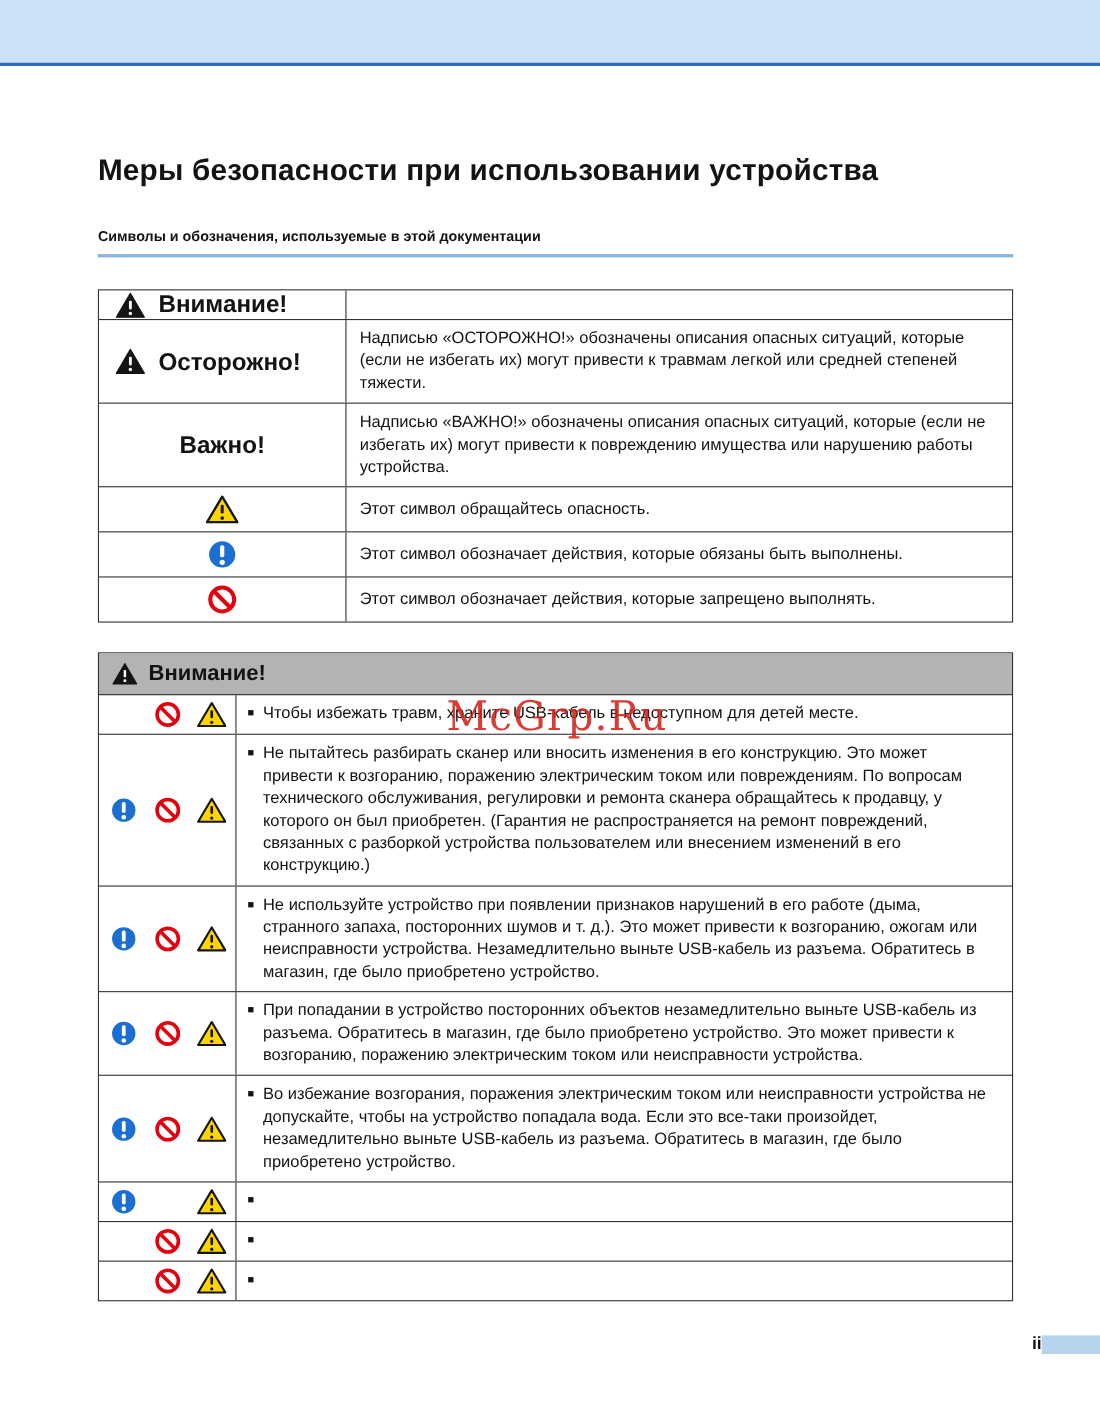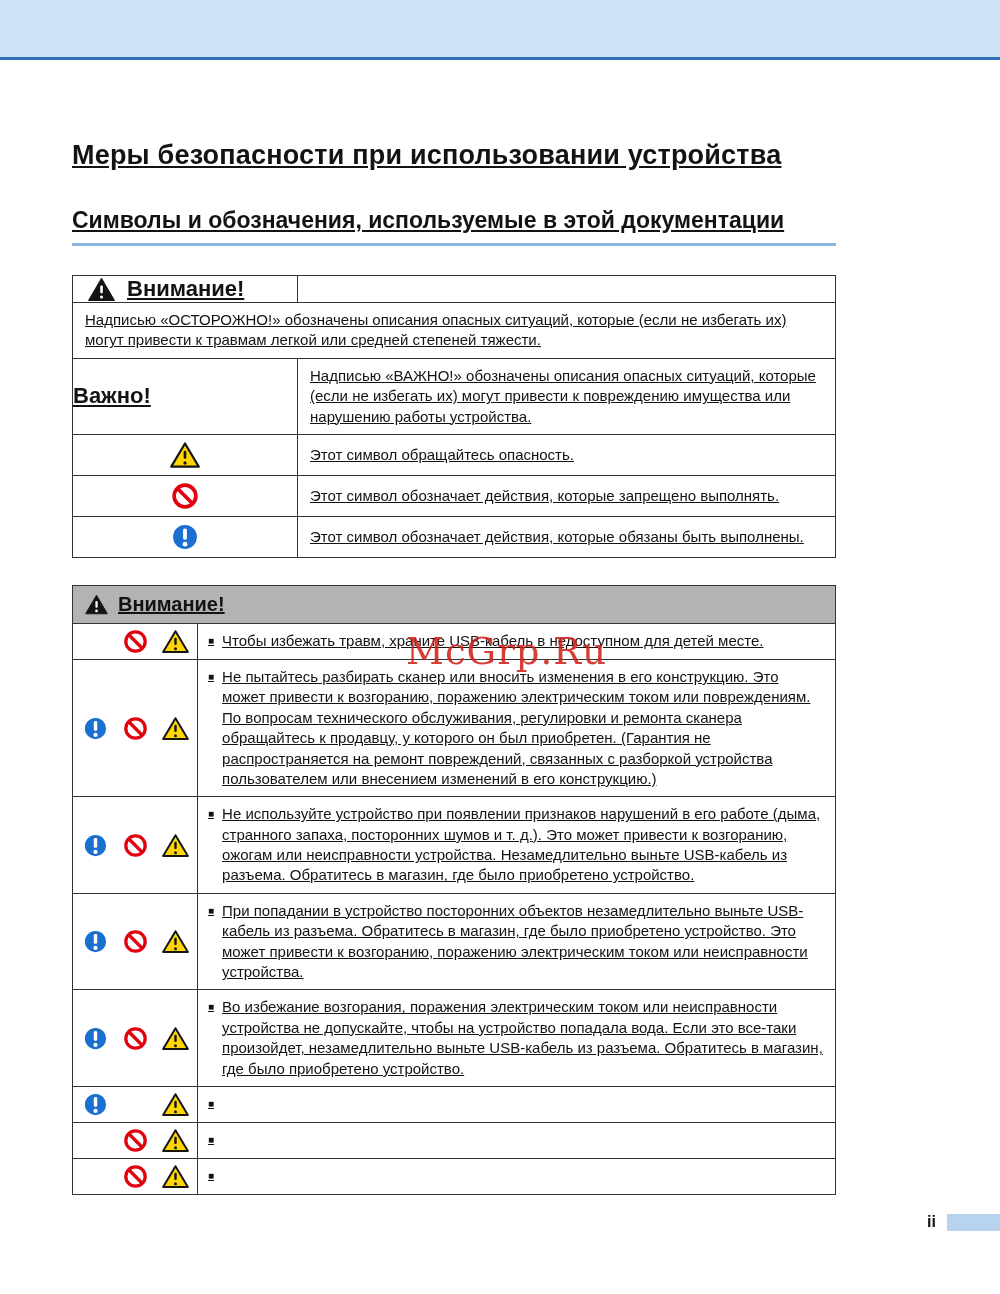--- a/index.html
+++ b/index.html
@@ -8,31 +8,31 @@
     position: relative;
     width: 1000px; height: 1294px;
     background: #ffffff;
     font-family: "Liberation Sans", sans-serif;
     color: #131313;
     overflow: hidden;
   }
   .band { position: absolute; top: 0; left: 0; width: 100%; height: 57px; background: var(--band-bg, #cbe2f7); }
   .band-line { position: absolute; top: 57px; left: 0; width: 100%; height: 3px; background: var(--band-line, #2f6eb6); }
 
-  .content { position: absolute; left: 72px; top: 0; width: 764px; text-decoration: underline; }
+  .content { position: absolute; left: 89px; top: 0; width: 832px; }
   .doc-title { margin-top: 140px; font-size: 27px; font-weight: bold; letter-spacing: 0.2px; }
-  .doc-subtitle { margin-top: 36px; font-size: 23px; font-weight: bold; padding-bottom: 9px; border-bottom: 3px solid var(--subtitle-rule, #8ab4e0); }
+  .doc-subtitle { margin-top: 36px; font-size: 13px; font-weight: bold; padding-bottom: 9px; border-bottom: 3px solid var(--subtitle-rule, #8ab4e0); }
 
   
   .table1 { margin-top: 29px; border: 1px solid var(--table-border, #333); }
   .t1-row { display: flex; border-top: 1px solid var(--table-border, #333); }
   .t1-row:first-child { border-top: none; }
   .t1-left { width: 225px; flex: none; border-right: 1px solid var(--table-border, #333); display: flex; align-items: center; }
   .t1-left.with-label { padding-left: 15px; gap: 12px; }
-  .t1-left.label-only { justify-content: flex-start; }
+  .t1-left.label-only { justify-content: center; }
   .t1-left.icon-only { justify-content: center; padding: 6px 0; }
   .t1-label { font-size: 22px; font-weight: bold; }
   .t1-text { flex: 1; padding: 7px 12px; font-size: 15px; line-height: 1.36; display: flex; flex-direction: column; justify-content: center; }
 
   
   .table2 { margin-top: 27px; border: 1px solid var(--table-border, #333); }
   .t2-header { display: flex; align-items: center; gap: 10px; padding: 7px 12px; background: var(--header-bg, #b3b3b3); border-bottom: 1px solid var(--table-border, #333); }
   .t2-header-label { font-size: 20px; font-weight: bold; }
   .t2-row { display: flex; border-top: 1px solid var(--table-border, #333); }
   .t2-row:first-child { border-top: none; }
@@ -48,21 +48,21 @@
 
   .watermark {
     position: absolute; left: 406px; top: 630px;
     font-family: "DejaVu Serif", serif;
     font-weight: normal; font-size: 37px;
     color: var(--watermark-color, #cf241c);
     opacity: 0.88; letter-spacing: 1px;
     pointer-events: none; white-space: nowrap;
   }
 
-  .footer { position: absolute; top: 1213px; right: 0; display: flex; align-items: center; gap: 11px; }
+  .footer { position: absolute; top: 1213px; right: 0; display: flex; align-items: center; }
   .page-number { font-size: 16px; font-weight: bold; }
   .footer-bar { width: 53px; height: 17px; background: var(--footer-block, #b7d3ee); }
 </style>
 </head>
 <body>
 
 <div class="band"></div>
 <div class="band-line"></div>
 
 <div class="content">
@@ -76,20 +76,30 @@
             <svg viewBox="0 0 36 32">
               <path d="M18 1.5 L35 30.5 L1 30.5 Z" fill="#141414" stroke="#141414" stroke-width="1.5" stroke-linejoin="round"></path>
               <rect x="16.3" y="10.5" width="3.5" height="10.5" rx="1.4" fill="#fff"></rect>
               <circle cx="18" cy="26" r="2.1" fill="#fff"></circle>
             </svg>
           </span>
           <span class="t1-label">Внимание!</span>
         </div>
       </div>
       <div class="t1-row">
+        <div class="t1-left with-label">
+          <span class="icon" style="width: 27px; height: 25px;">
+            <svg viewBox="0 0 36 32">
+              <path d="M18 1.5 L35 30.5 L1 30.5 Z" fill="#141414" stroke="#141414" stroke-width="1.5" stroke-linejoin="round"></path>
+              <rect x="16.3" y="10.5" width="3.5" height="10.5" rx="1.4" fill="#fff"></rect>
+              <circle cx="18" cy="26" r="2.1" fill="#fff"></circle>
+            </svg>
+          </span>
+          <span class="t1-label">Осторожно!</span>
+        </div>
         <div class="t1-text">Надписью «ОСТОРОЖНО!» обозначены описания опасных ситуаций, которые (если не избегать их) могут привести к травмам легкой или средней степеней тяжести.</div>
       </div>
       <div class="t1-row">
         <div class="t1-left label-only">
           <span class="t1-label">Важно!</span>
         </div>
         <div class="t1-text">Надписью «ВАЖНО!» обозначены описания опасных ситуаций, которые (если не избегать их) могут привести к повреждению имущества или нарушению работы устройства.</div>
       </div>
       <div class="t1-row">
         <div class="t1-left icon-only">
@@ -100,38 +110,38 @@
               <circle cx="18" cy="25.6" r="2" fill="#141414"></circle>
             </svg>
           </span>
         </div>
         <div class="t1-text">Этот символ обращайтесь опасность.</div>
       </div>
       <div class="t1-row">
         <div class="t1-left icon-only">
           <span class="icon" style="width: 30px; height: 28px;">
             <svg viewBox="0 0 32 32">
-              <circle cx="16" cy="16" r="12.4" fill="none" stroke="#e3000f" stroke-width="4.2"></circle>
-              <line x1="7.4" y1="7.4" x2="24.6" y2="24.6" stroke="#e3000f" stroke-width="4.2"></line>
-            </svg>
-          </span>
-        </div>
-        <div class="t1-text">Этот символ обозначает действия, которые запрещено выполнять.</div>
-      </div>
-      <div class="t1-row">
-        <div class="t1-left icon-only">
-          <span class="icon" style="width: 30px; height: 28px;">
-            <svg viewBox="0 0 32 32">
               <circle cx="16" cy="16" r="13.6" fill="#1b6fd0"></circle>
               <rect x="13.8" y="6.4" width="4.4" height="12.6" rx="1.8" fill="#fff"></rect>
               <circle cx="16" cy="24.2" r="2.7" fill="#fff"></circle>
             </svg>
           </span>
         </div>
         <div class="t1-text">Этот символ обозначает действия, которые обязаны быть выполнены.</div>
+      </div>
+      <div class="t1-row">
+        <div class="t1-left icon-only">
+          <span class="icon" style="width: 30px; height: 28px;">
+            <svg viewBox="0 0 32 32">
+              <circle cx="16" cy="16" r="12.4" fill="none" stroke="#e3000f" stroke-width="4.2"></circle>
+              <line x1="7.4" y1="7.4" x2="24.6" y2="24.6" stroke="#e3000f" stroke-width="4.2"></line>
+            </svg>
+          </span>
+        </div>
+        <div class="t1-text">Этот символ обозначает действия, которые запрещено выполнять.</div>
       </div>
     </div>
 
   <div class="table2">
     <div class="t2-header">
       <span class="hdr-icon js-icon">
           <svg viewBox="0 0 36 32">
             <path d="M18 1.5 L35 30.5 L1 30.5 Z" fill="#141414" stroke="#141414" stroke-width="1.5" stroke-linejoin="round"></path>
             <rect x="16.3" y="10.5" width="3.5" height="10.5" rx="1.4" fill="#fff"></rect>
             <circle cx="18" cy="26" r="2.1" fill="#fff"></circle>

